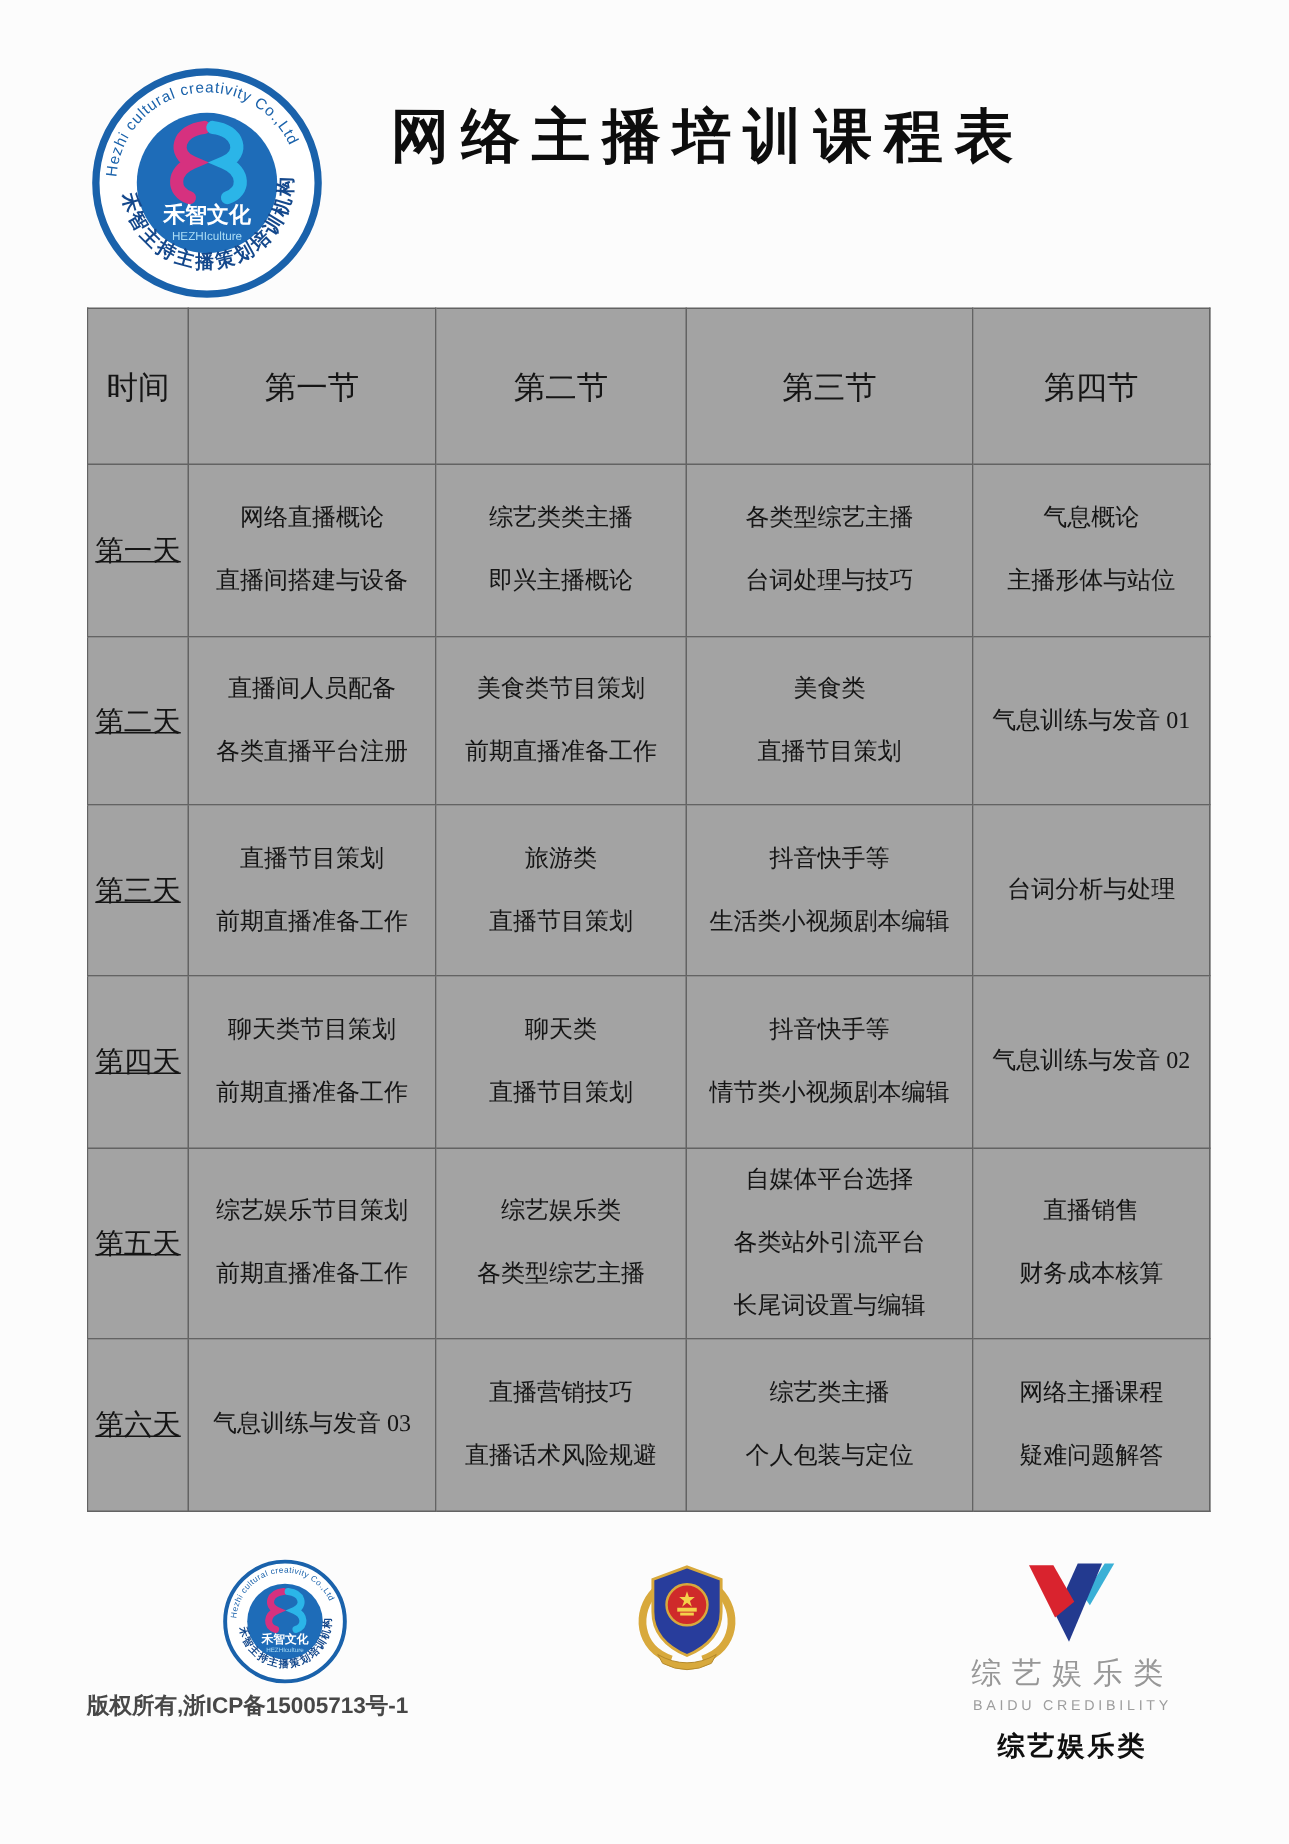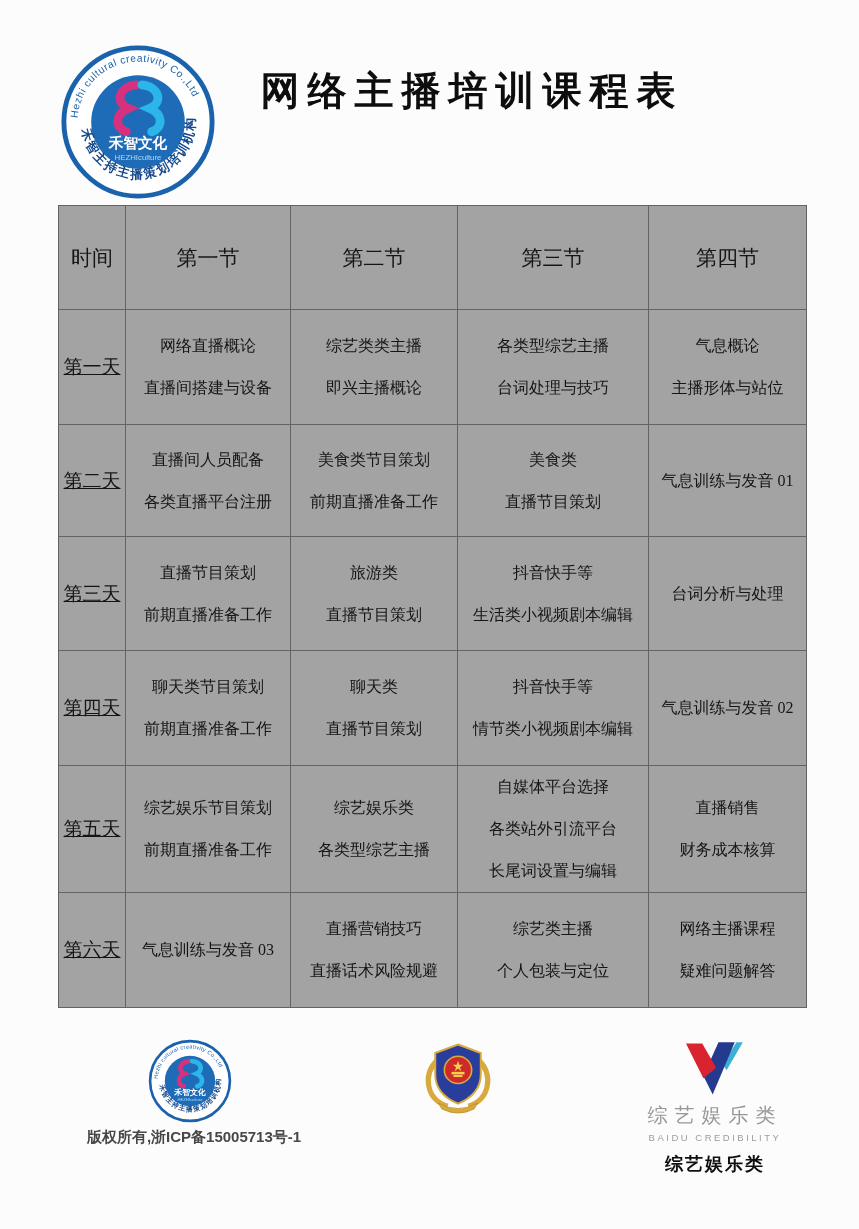--- a/index.html
+++ b/index.html
@@ -19,21 +19,21 @@
   th.colhead{font-size:21px;}
   td.day{font-size:19px;text-decoration:underline;}
   td.cell{font-size:16px;line-height:42px;white-space:pre-line;}
   tr.hrow{height:104px;}
   tr.r0{height:115px;} tr.r1{height:112px;} tr.r2{height:114px;}
   tr.r3{height:115px;} tr.r4{height:126px;} tr.r5{height:115px;}
 
   
   .sans{font-family:"Liberation Sans","DejaVu Sans",sans-serif;}
   .logo-footer{position:absolute;left:148px;top:1039px;width:84px;height:84px;}
-  .copyright{position:absolute;left:58px;top:1128px;width:272px;text-align:center;
+  .copyright{position:absolute;left:58px;top:1128px;width:272px;
              font-size:15px;font-weight:bold;color:#474747;}
   .police-badge{position:absolute;left:419px;top:1036px;width:78px;height:84px;}
   .police-text{position:absolute;left:330px;top:1131px;width:256px;text-align:center;
                font-size:17px;font-weight:bold;color:#0f0f0f;}
   .baidu-block{position:absolute;left:630px;top:1040px;width:170px;text-align:center;}
   .baidu-v{width:96px;height:58px;display:block;margin:0 auto;}
   .baidu-cn{font-size:20px;color:#979797;letter-spacing:7px;margin-top:4px;}
   .baidu-en{font-size:9.5px;color:#9d9d9d;letter-spacing:2.5px;margin-top:3px;}
   .baidu-cert{font-size:18px;color:#0f0f0f;font-weight:bold;letter-spacing:2px;margin-top:9px;}
 

